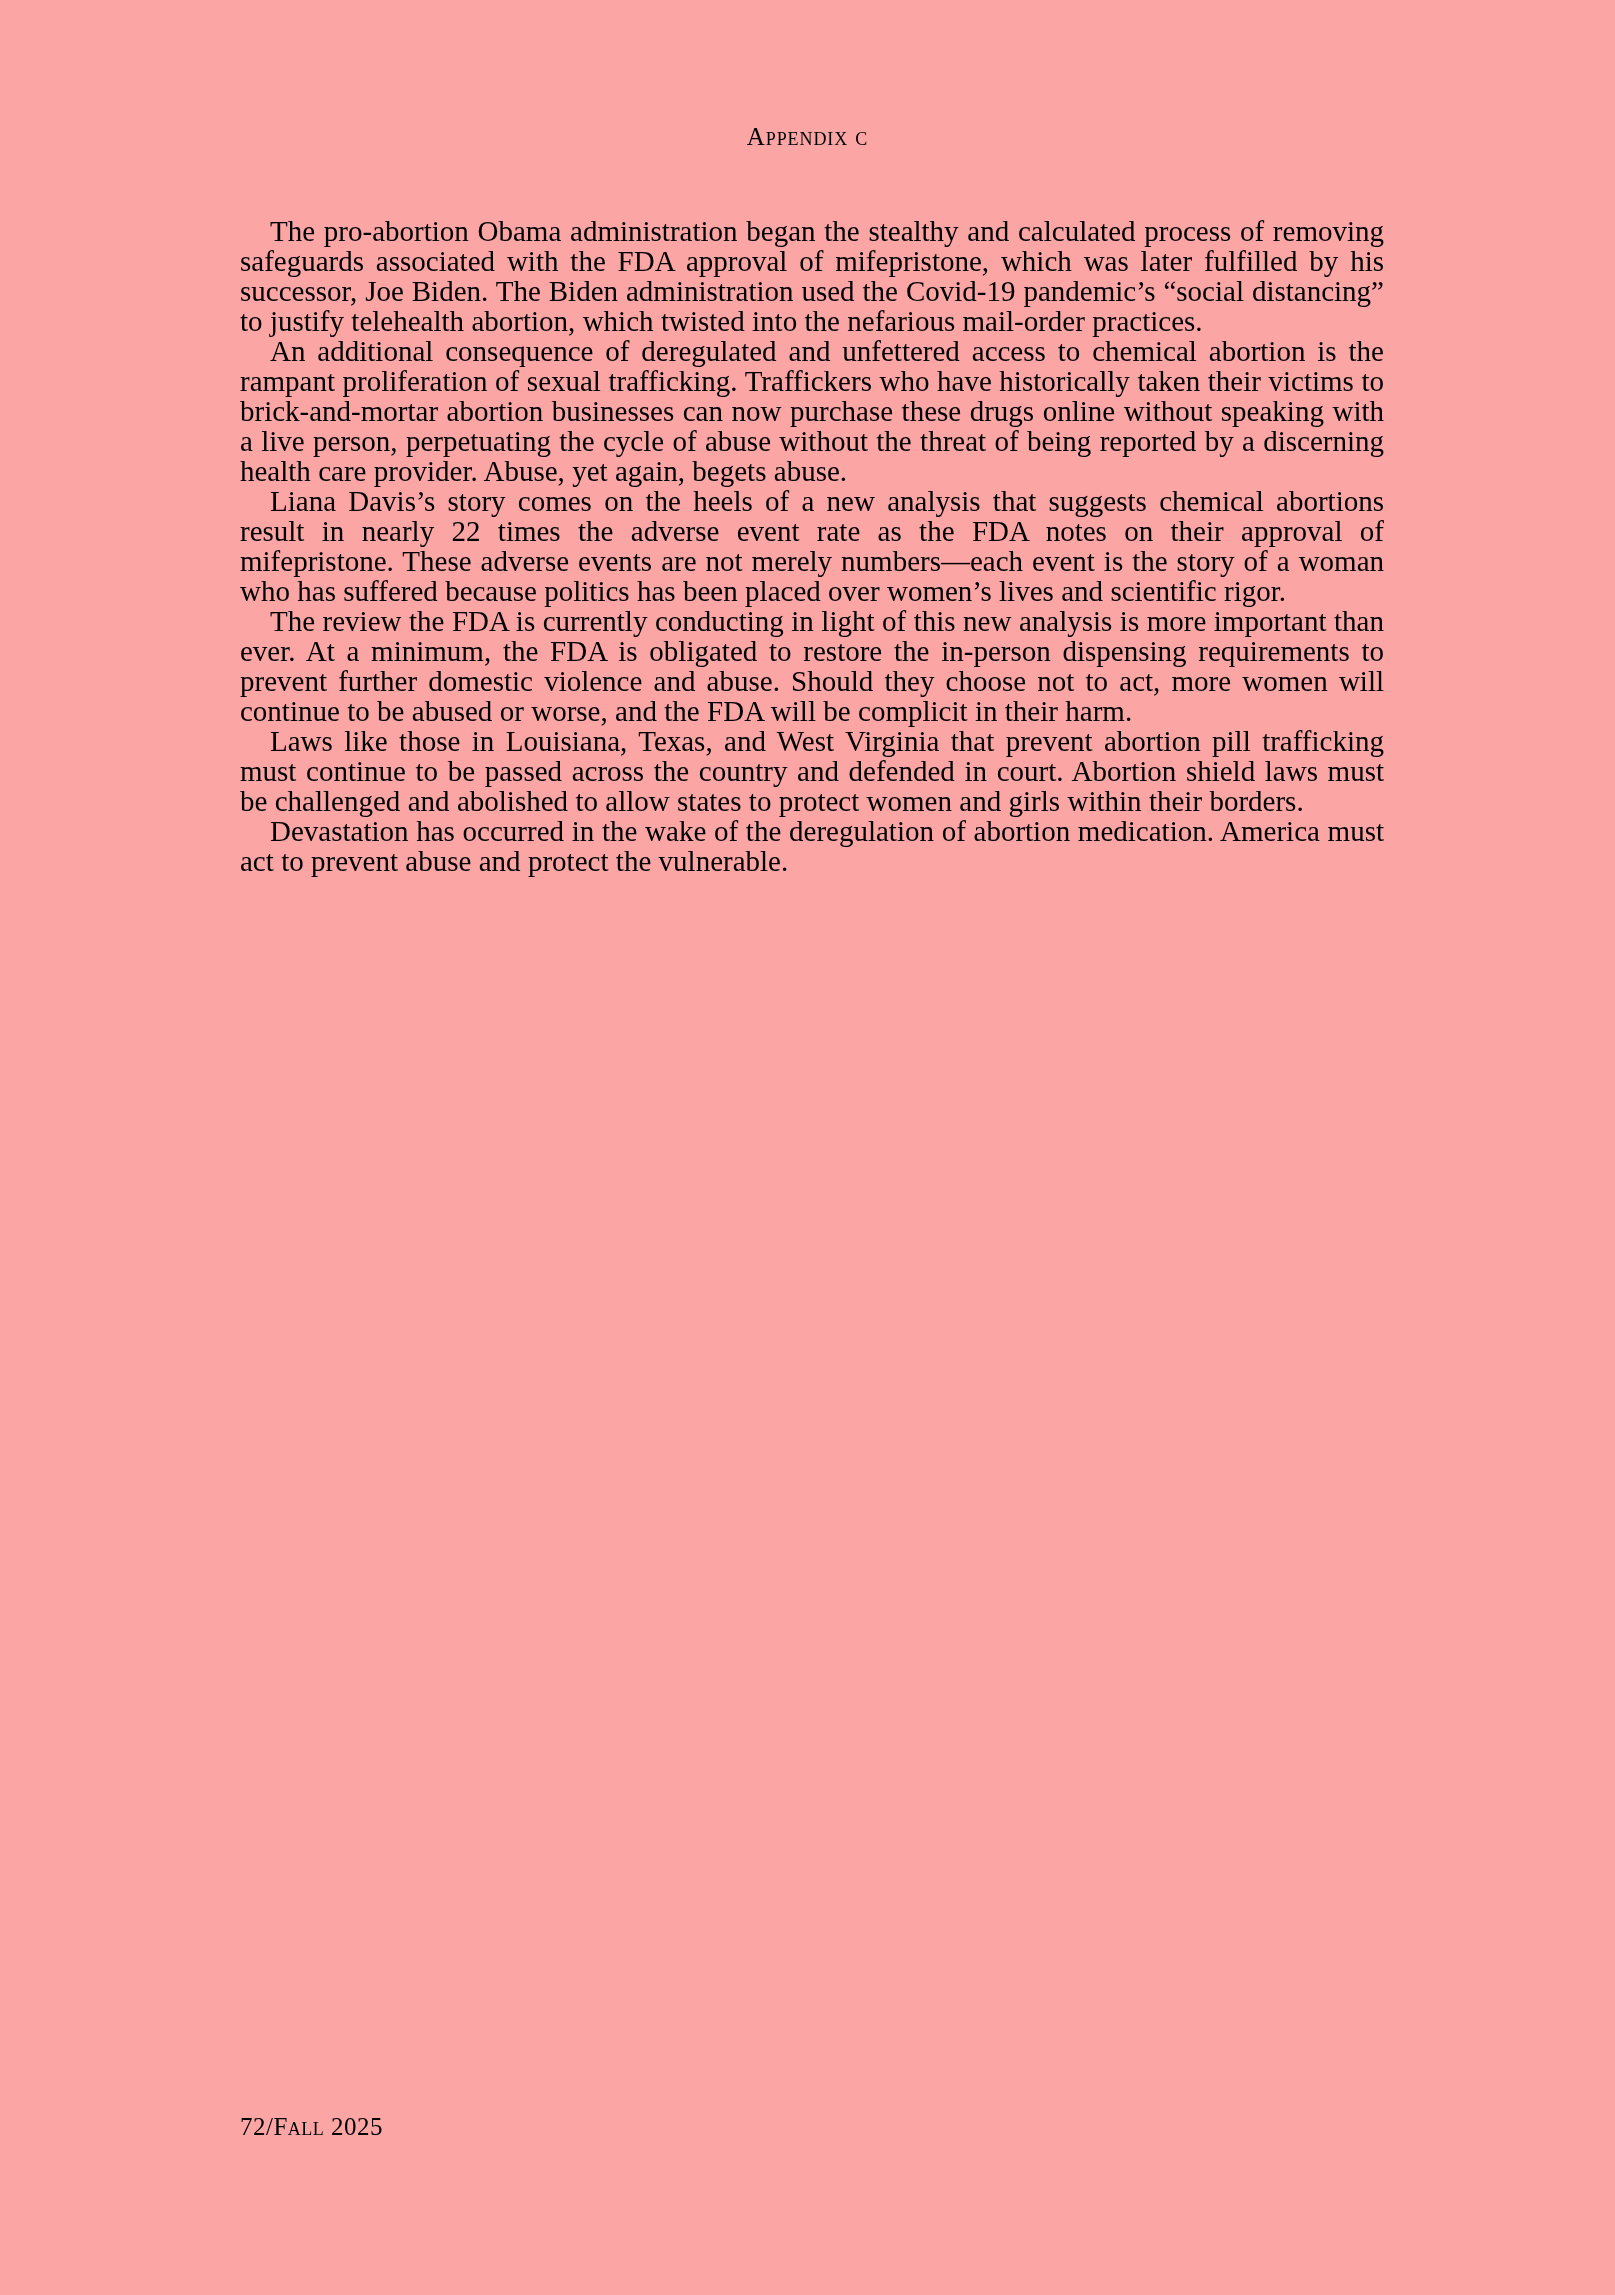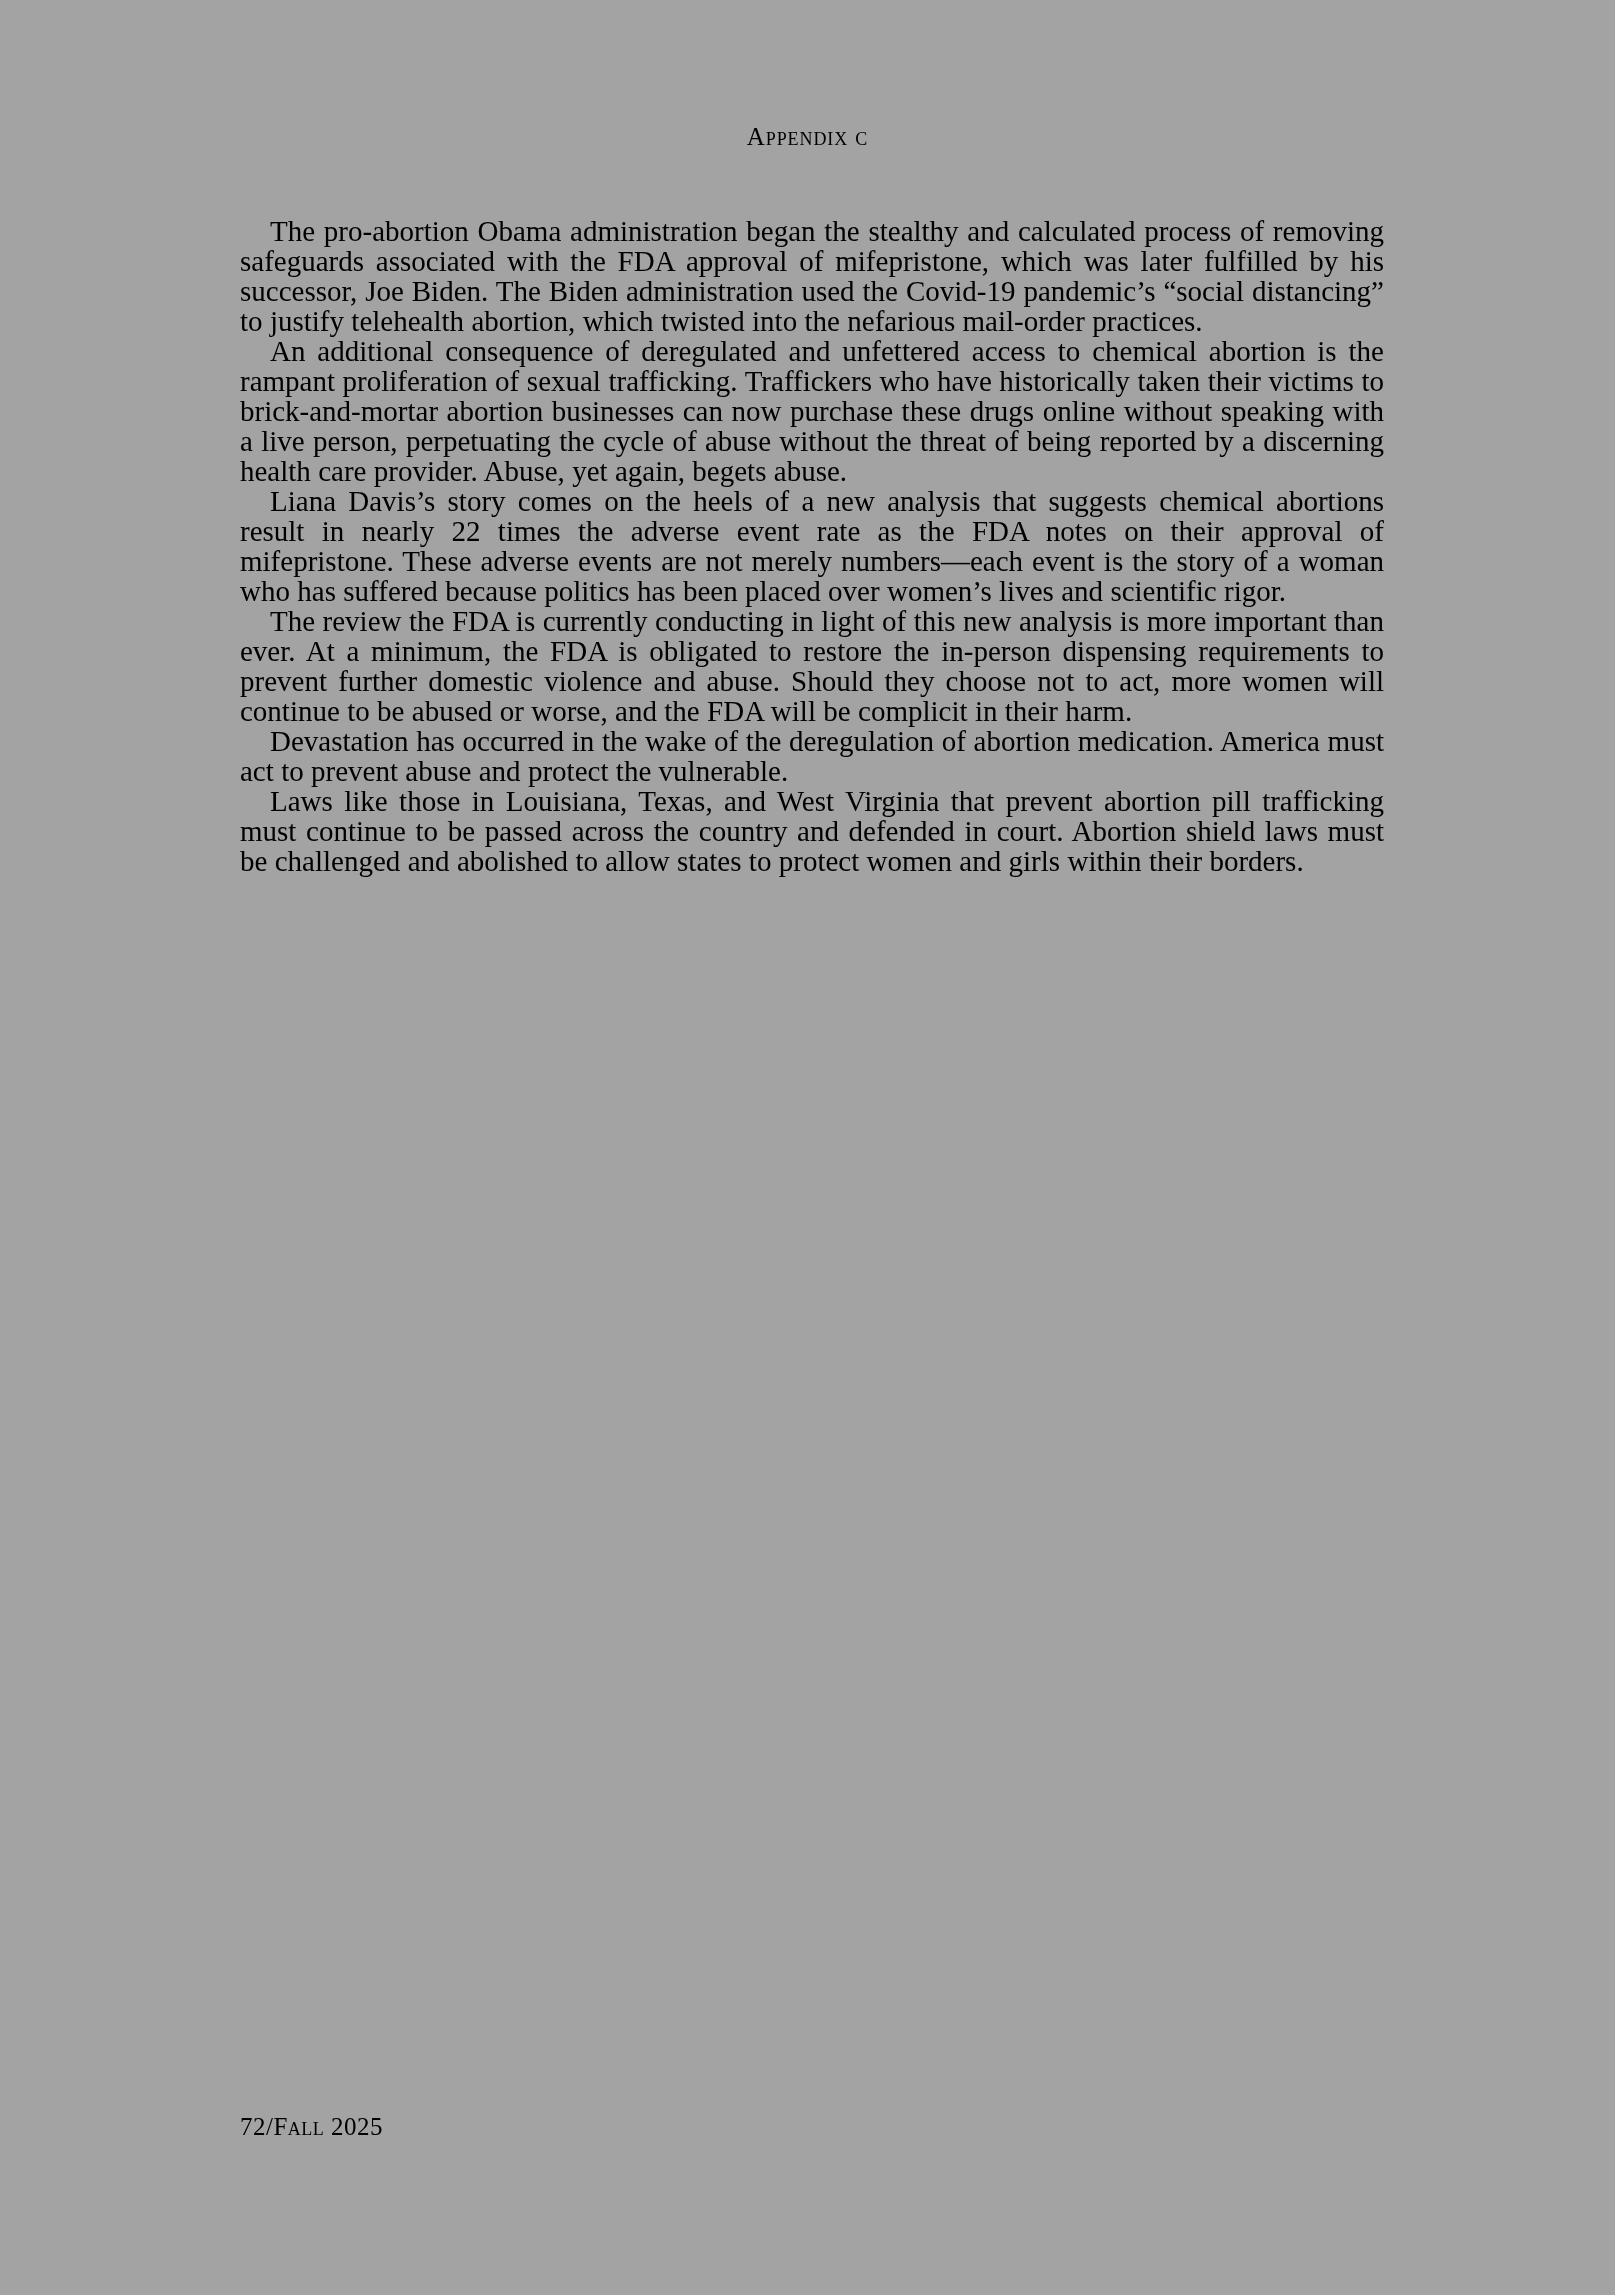--- a/index.html
+++ b/index.html
@@ -15,21 +15,21 @@
     color: #000000;
     -webkit-font-smoothing: antialiased;
   }
 
   .page {
     position: absolute;
     left: 0;
     top: 0;
     width: 1615px;
     height: 2295px;
-    background: #a3a3a3;
+    background: #fca5a5;
     overflow: hidden;
   }
 
   
   .running-head {
     position: absolute;
     left: 0;
     top: 122px;
     width: 1615px;
     text-align: center;
@@ -84,22 +84,22 @@
 
 <div class="page">
 
   <div class="running-head sc">Appendix C</div>
 
   <div class="textblock">
     <p class="para">The pro-abortion Obama administration began the stealthy and calculated process of removing safeguards associated with the FDA approval of mifepristone, which was later fulfilled by his successor, Joe Biden. The Biden administration used the Covid-19 pandemic’s “social distancing” to justify telehealth abortion, which twisted into the nefarious mail-order practices.</p>
     <p class="para">An additional consequence of deregulated and unfettered access to chemical abortion is the rampant proliferation of sexual trafficking. Traffickers who have historically taken their victims to brick-and-mortar abortion businesses can now purchase these drugs online without speaking with a live person, perpetuating the cycle of abuse without the threat of being reported by a discerning health care provider. Abuse, yet again, begets abuse.</p>
     <p class="para">Liana Davis’s story comes on the heels of a new analysis that suggests chemical abortions result in nearly 22 times the adverse event rate as the FDA notes on their approval of mifepristone. These adverse events are not merely numbers—each event is the story of a woman who has suffered because politics has been placed over women’s lives and scientific rigor.</p>
     <p class="para">The review the FDA is currently conducting in light of this new analysis is more important than ever. At a minimum, the FDA is obligated to restore the in-person dispensing requirements to prevent further domestic violence and abuse. Should they choose not to act, more women will continue to be abused or worse, and the FDA will be complicit in their harm.</p>
+    <p class="para">Laws like those in Louisiana, Texas, and West Virginia that prevent abortion pill trafficking must continue to be passed across the country and defended in court. Abortion shield laws must be challenged and abolished to allow states to protect women and girls within their borders.</p>
     <p class="para">Devastation has occurred in the wake of the deregulation of abortion medication. America must act to prevent abuse and protect the vulnerable.</p>
-    <p class="para">Laws like those in Louisiana, Texas, and West Virginia that prevent abortion pill trafficking must continue to be passed across the country and defended in court. Abortion shield laws must be challenged and abolished to allow states to protect women and girls within their borders.</p>
   </div>
 
   <div class="folio">
     <span>72</span><span>/</span><span class="sc-part">Fall 2025</span>
   </div>
 
 </div>
 
 
 </body></html>

